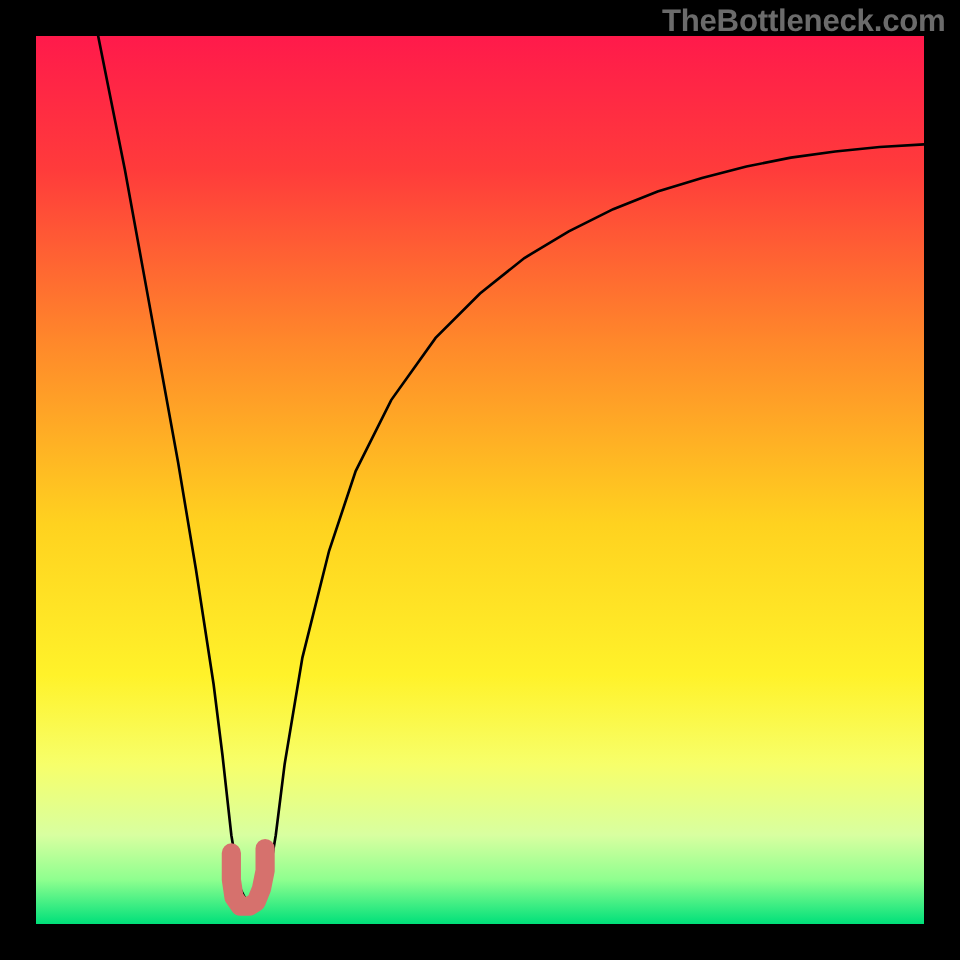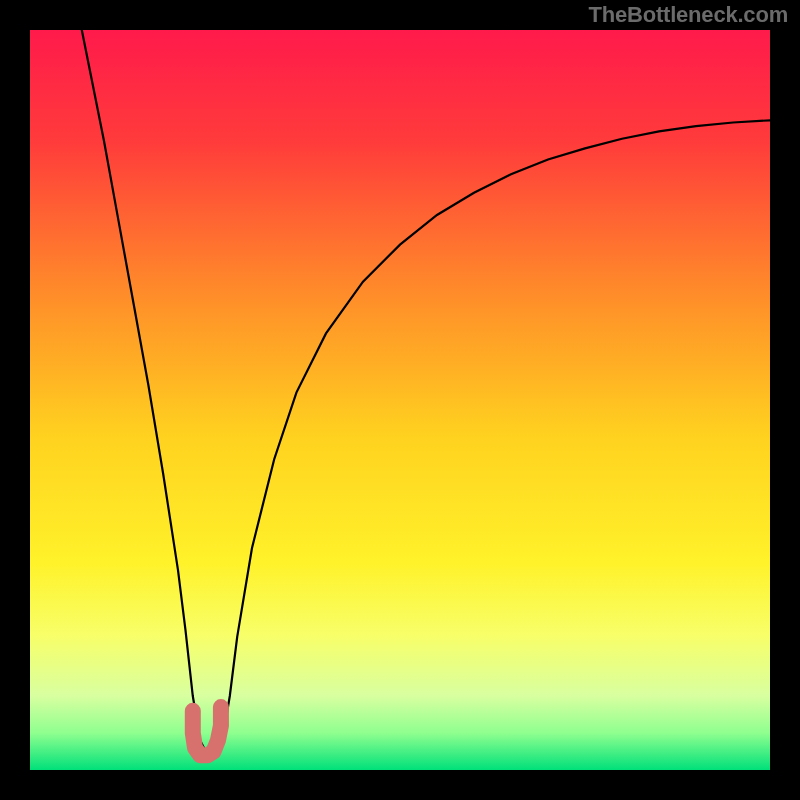--- a/index.html
+++ b/index.html
@@ -24,21 +24,21 @@
     top: 30px;
     width: 740px;
     height: 740px;
     overflow: hidden;
   }
   .watermark {
     position: absolute;
     top: 2px;
     right: 12px;
     font-family: Arial, Helvetica, sans-serif;
-    font-size: 22px;
+    font-size: 26px;
     font-weight: 600;
     color: #6b6b6b;
     letter-spacing: -0.2px;
   }
   svg.curve {
     position: absolute;
     left: 0;
     top: 0;
     width: 740px;
     height: 740px;

